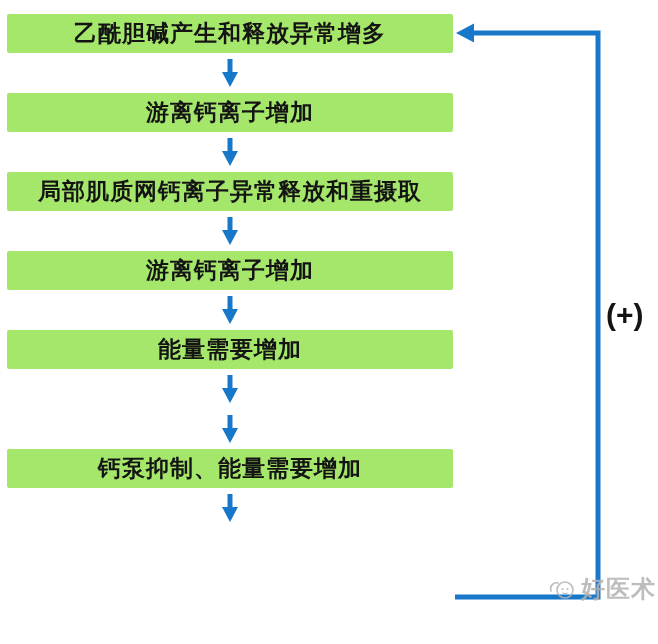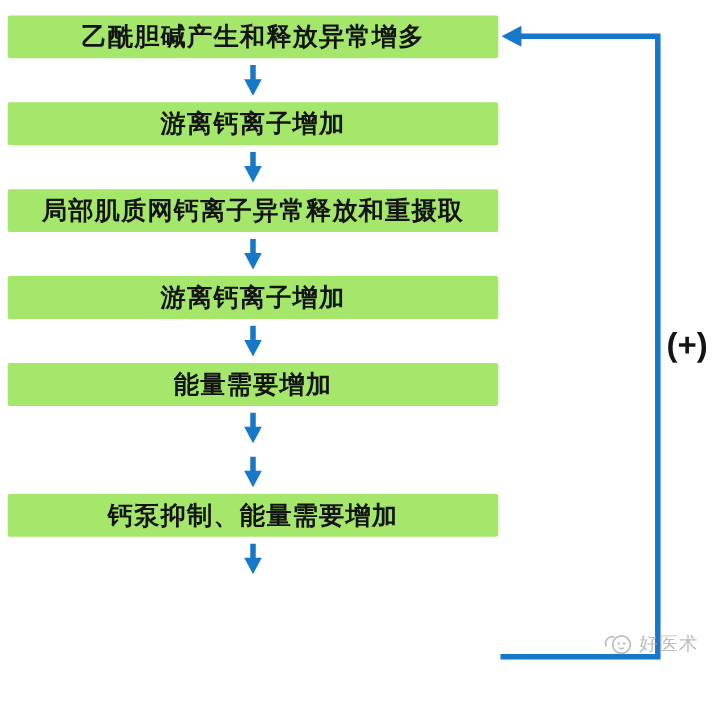--- a/index.html
+++ b/index.html
@@ -75,22 +75,22 @@
     position: absolute;
     left: 548px;
     top: 573px;
     display: flex;
     align-items: center;
     gap: 3px;
     color: var(--watermark-color);
     opacity: 0.85;
   }
   .watermark-text {
-    font-size: 17px;
-    font-weight: normal;
+    font-size: 24px;
+    font-weight: bold;
     letter-spacing: 1px;
     white-space: nowrap;
   }
   .watermark-logo { display: block; }
 </style>
 </head>
 <body>
 
 <div class="canvas">
 

